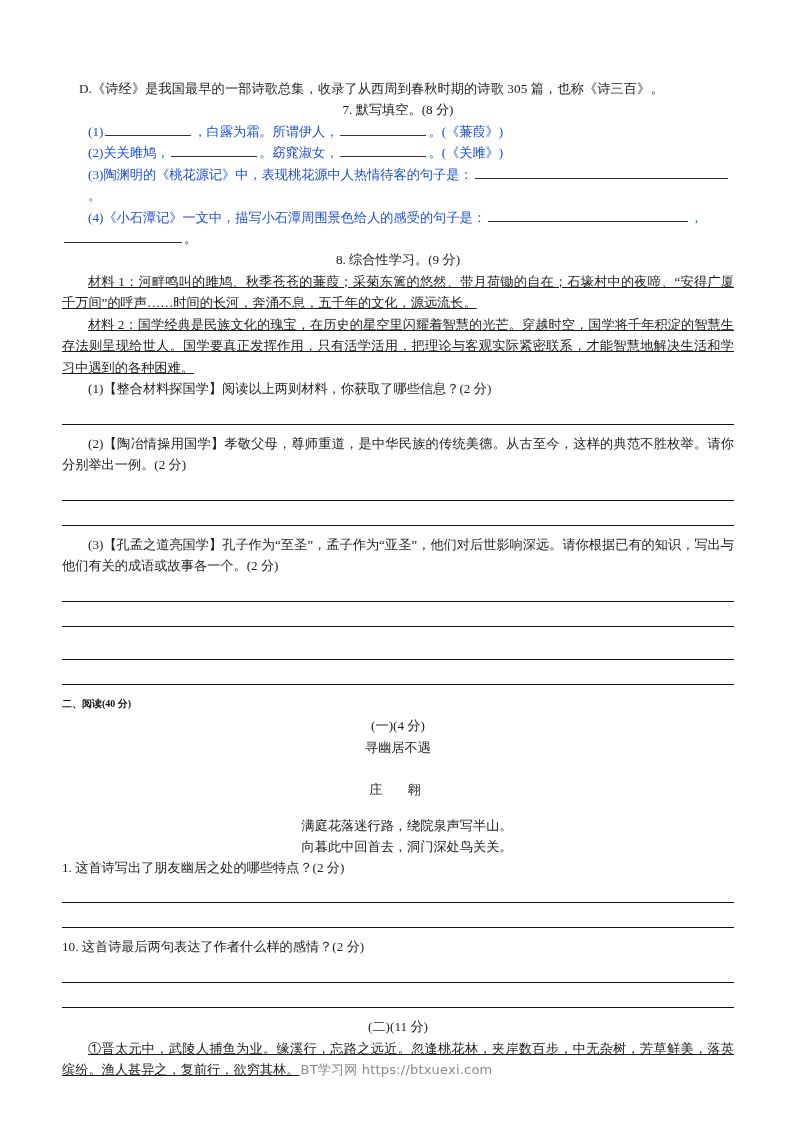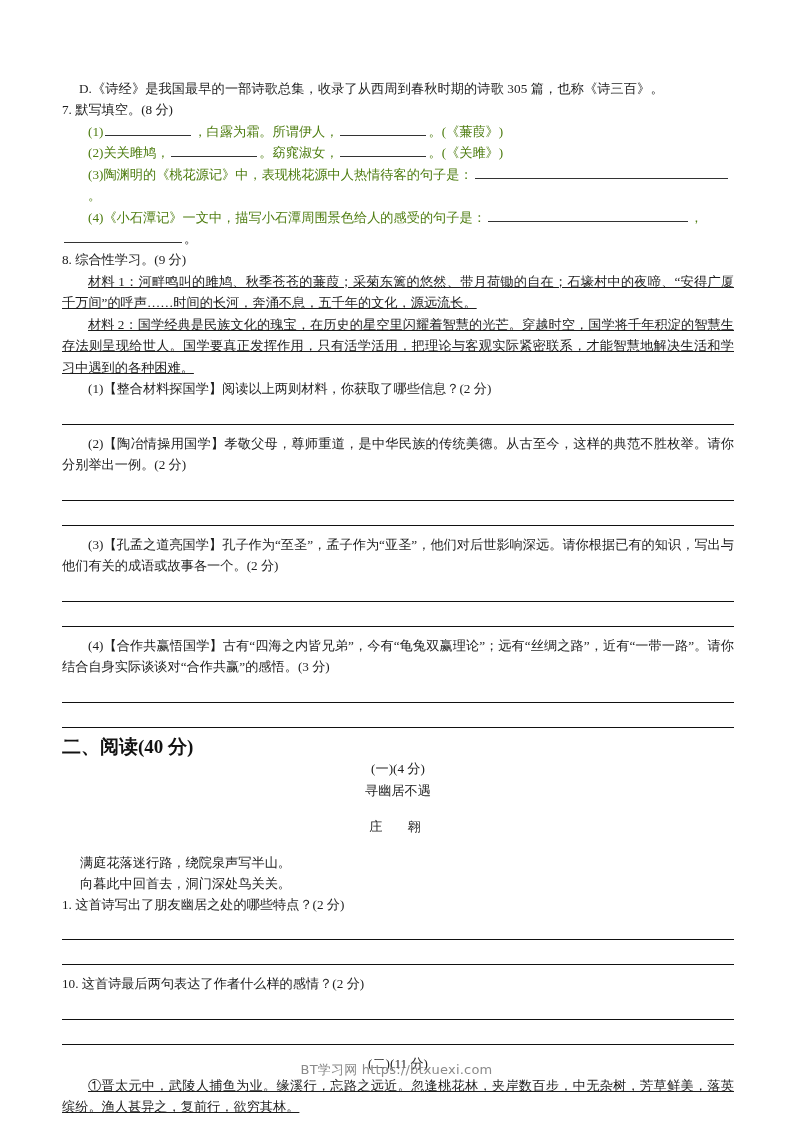--- a/index.html
+++ b/index.html
@@ -43,26 +43,27 @@
     text-align: justify;
     text-justify: inter-ideograph;
     color: #1d1d1d;
   }
   .indent1 { text-indent: 17px; }
   .indent2 { text-indent: 26px; text-decoration: underline; }
   .qnum {
     font-size: 13.2px;
     line-height: 21.5px;
     color: #1d1d1d;
+    text-align: center;
   }
   .sub {
     font-size: 13.2px;
     line-height: 21.5px;
     margin-left: 26px;
-    color: #4d7c0f;
+    color: #1d4ed8;
   }
   .sub-wrap {
     font-size: 13.2px;
     line-height: 21.5px;
     text-indent: 26px;
     text-align: justify;
     text-justify: inter-ideograph;
     color: #1d1d1d;
   }
   
@@ -81,21 +82,21 @@
   .answer-lines {
     margin-top: 7px;
   }
   .rule {
     height: 0;
     border-top: 1.3px solid #111;
     margin-top: 24px;
   }
   
   .section-head {
-    font-size: 19px;
+    font-size: 10px;
     font-weight: bold;
     line-height: 22px;
     margin-top: 8px;
     color: #121212;
   }
   .centered {
     text-align: center;
     font-size: 13.2px;
     line-height: 22px;
     color: #1d1d1d;
@@ -104,25 +105,26 @@
     text-align: center;
     font-size: 13.2px;
     line-height: 22px;
     color: #1d1d1d;
   }
   .poem-author {
     text-align: center;
     font-size: 13.2px;
     line-height: 22px;
     letter-spacing: 6px;
-    margin-top: 14px;
+    margin-top: 20px;
     color: #1d1d1d;
   }
   .poem-body {
     margin-top: 14px;
+    text-align: center;
     color: #1d1d1d;
   }
   .poem-body .pline {
     font-size: 13.2px;
     line-height: 21px;
     padding-left: 18px;
   }
   .spacer-8 { height: 8px; }
   
   .footer {
@@ -184,21 +186,20 @@
     </div>
 
     <div class="spacer-8"></div>
     <div class="sub-wrap">(3)【孔孟之道亮国学】孔子作为“至圣”，孟子作为“亚圣”，他们对后世影响深远。请你根据已有的知识，写出与他们有关的成语或故事各一个。(2 分)</div>
     <div class="answer-lines">
       <div class="rule"></div>
       <div class="rule"></div>
     </div>
 
     <div class="spacer-8"></div>
-    <div class="sub-wrap">(4)【合作共赢悟国学】古有“四海之内皆兄弟”，今有“龟兔双赢理论”；远有“丝绸之路”，近有“一带一路”。请你结合自身实际谈谈对“合作共赢”的感悟。(3 分)</div>
     <div class="answer-lines">
       <div class="rule"></div>
       <div class="rule"></div>
     </div>
 
     <div class="section-head">二、阅读(40 分)</div>
 
     <div class="centered">(一)(4 分)</div>
     <div class="poem-title">寻幽居不遇</div>
     <div class="poem-author">庄　翱</div>

